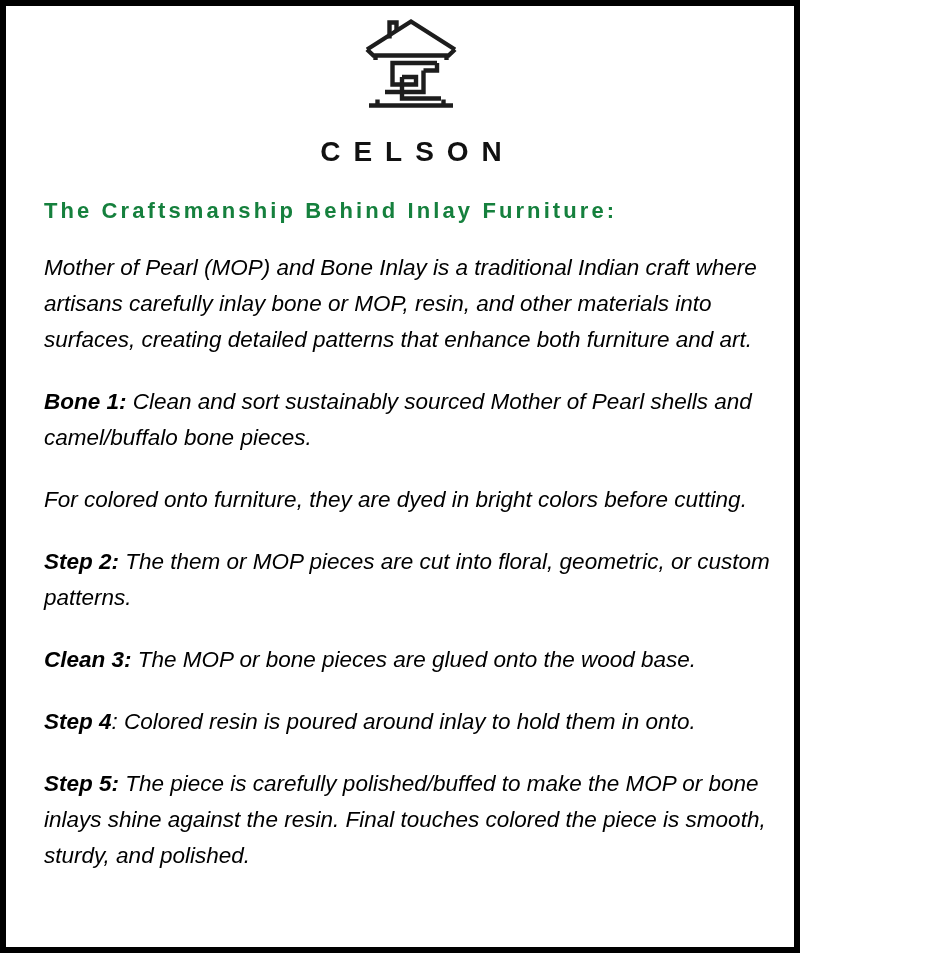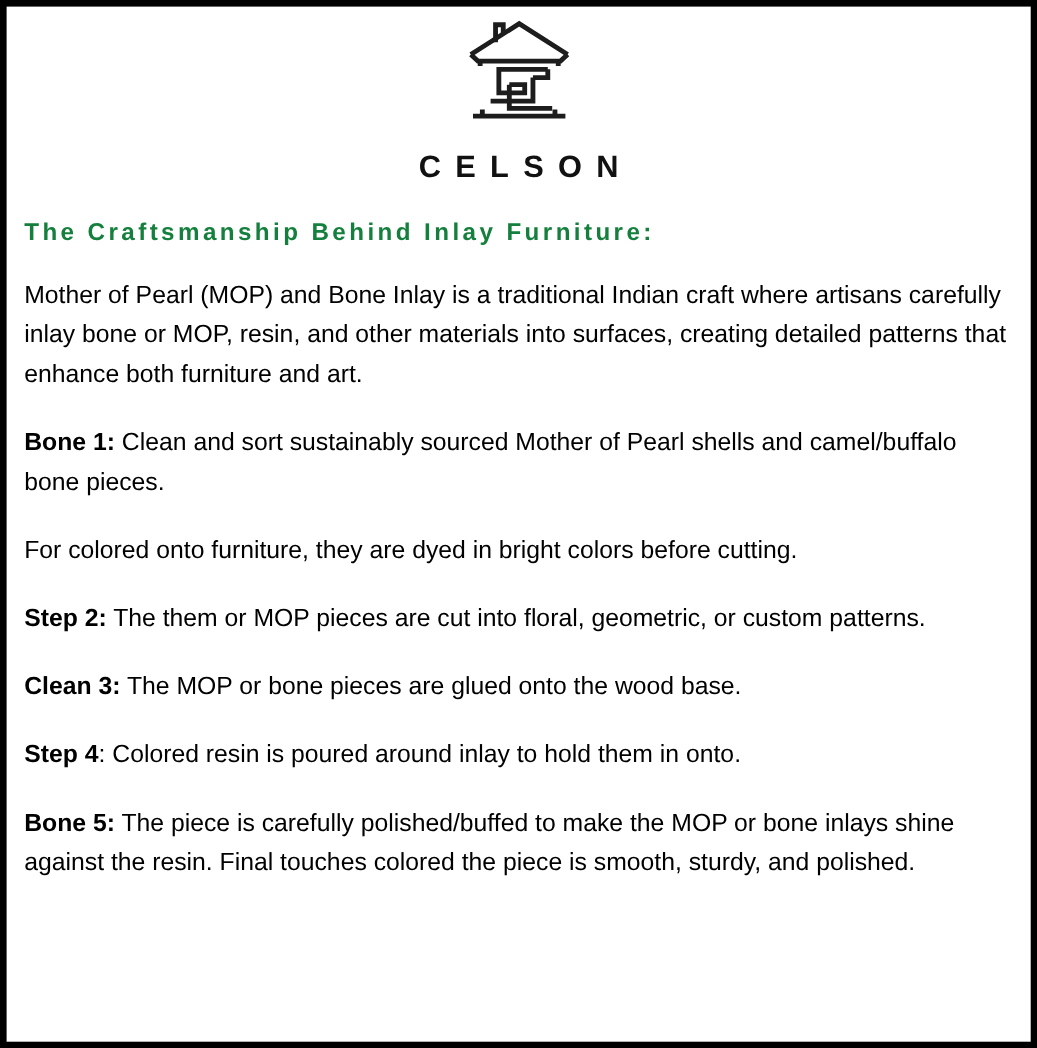--- a/index.html
+++ b/index.html
@@ -5,26 +5,27 @@
   html, body {
     margin: 0;
     padding: 0;
     background: #ffffff;
   }
   body {
     font-family: "DejaVu Sans", sans-serif;
   }
   .page {
     position: relative;
-    width: 943px;
+    width: 800px;
     height: 953px;
     box-sizing: border-box;
     background: #ffffff;
     border: 6px solid #000000;
     overflow: hidden;
+    padding-left: 22px;
   }
   .inner {
     box-sizing: border-box;
     width: 100%;
     height: 100%;
     padding: 6px 10px 0 10px;
   }
 
   
   .logo-block {
@@ -57,20 +58,21 @@
     margin-left: 6px;
     line-height: 1.2;
     white-space: nowrap;
   }
 
   
   .body-copy {
     margin-top: 26px;
     margin-left: 6px;
     margin-right: 8px;
+    font-style: italic;
   }
   .para {
     font-family: "Liberation Sans", sans-serif;
     font-size: 22.5px;
     line-height: 36px;
     color: #000000;
     margin: 0 0 26px 0;
   }
   .para:last-child { margin-bottom: 0; }
   .para b {
@@ -119,17 +121,17 @@
       <p class="para"><b>Bone 1:</b><span> Clean and sort sustainably sourced Mother of Pearl shells and camel/buffalo bone pieces.</span></p>
 
       <p class="para"><span>For colored onto furniture, they are dyed in bright colors before cutting.</span></p>
 
       <p class="para"><b>Step 2:</b><span> The them or MOP pieces are cut into floral, geometric, or custom patterns.</span></p>
 
       <p class="para"><b>Clean 3:</b><span> The MOP or bone pieces are glued onto the wood base.</span></p>
 
       <p class="para"><b>Step 4</b><span>:</span><span> Colored resin is poured around inlay to hold them in onto.</span></p>
 
-      <p class="para"><b>Bone 5:</b><span> The piece is carefully polished/buffed to make the MOP or bone inlays shine against the resin. Final touches colored the piece is smooth, sturdy, and polished.</span></p>
+      <p class="para"><b>Step 5:</b><span> The piece is carefully polished/buffed to make the MOP or bone inlays shine against the resin. Final touches colored the piece is smooth, sturdy, and polished.</span></p>
 
     </div>
   </div>
 </div>
 
 </body></html>

